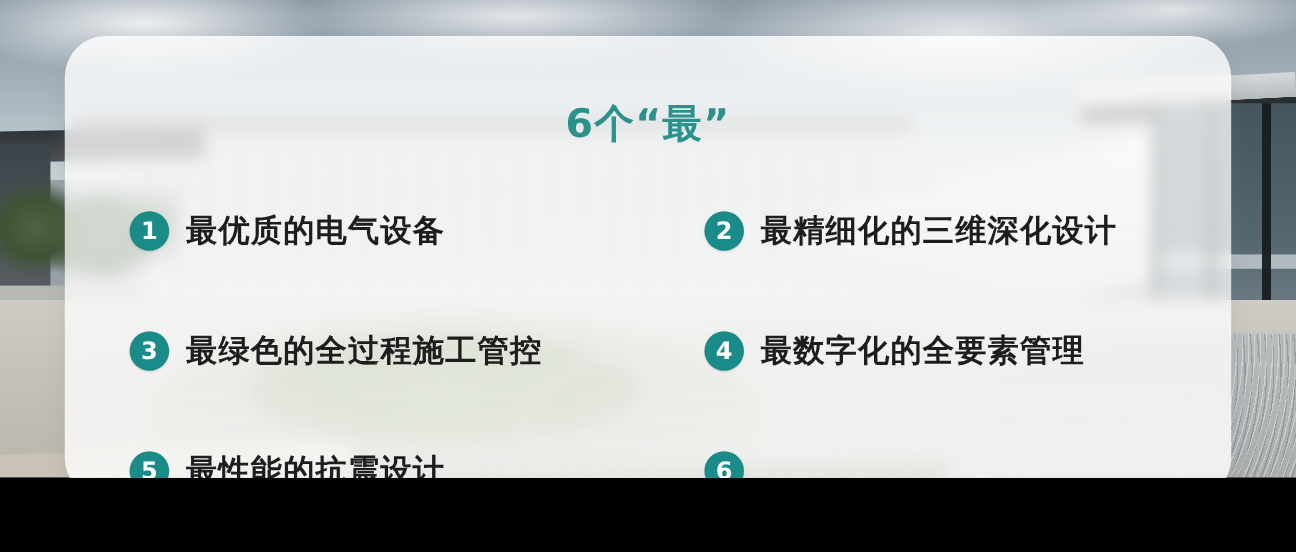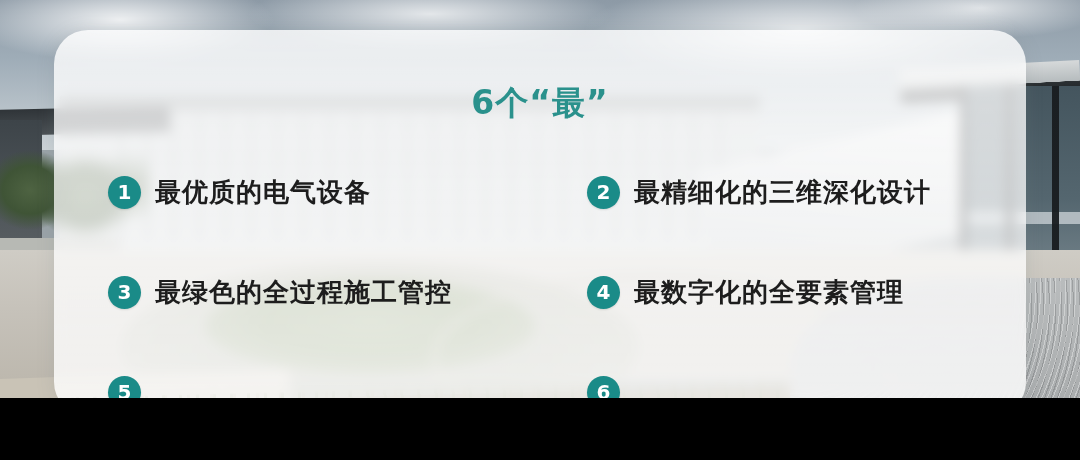--- a/index.html
+++ b/index.html
@@ -351,20 +351,21 @@
         </div>
         <div class="cell right">
           <div class="badge">4</div>
           <div class="item-text">最数字化的全要素管理</div>
         </div>
       </div>
 
       <div class="row">
         <div class="cell left">
           <div class="badge">5</div>
+          <div class="item-text">最性能的抗震设计</div>
         </div>
         <div class="cell right">
           <div class="badge">6</div>
         </div>
       </div>
 
     </div>
   </div>
 
 </div>

